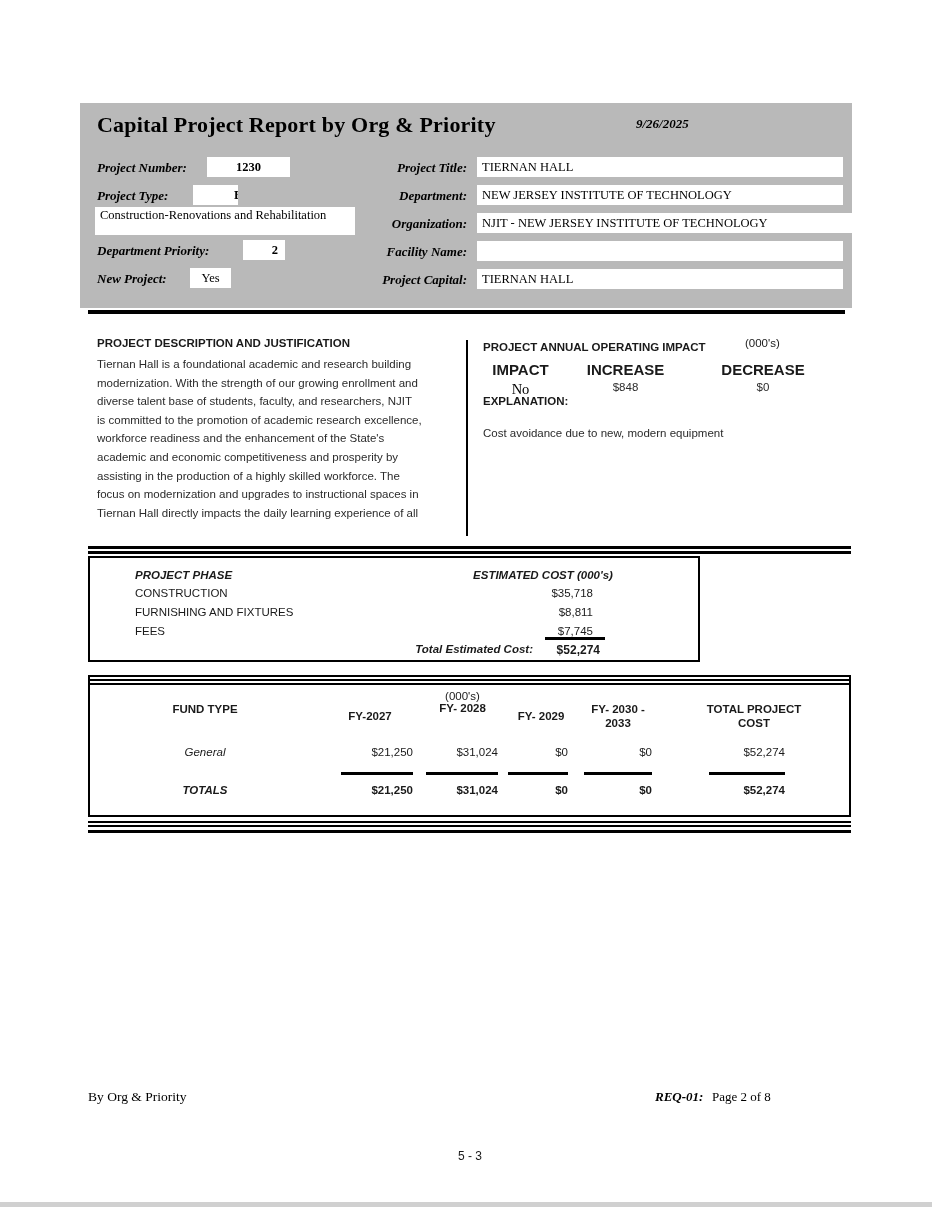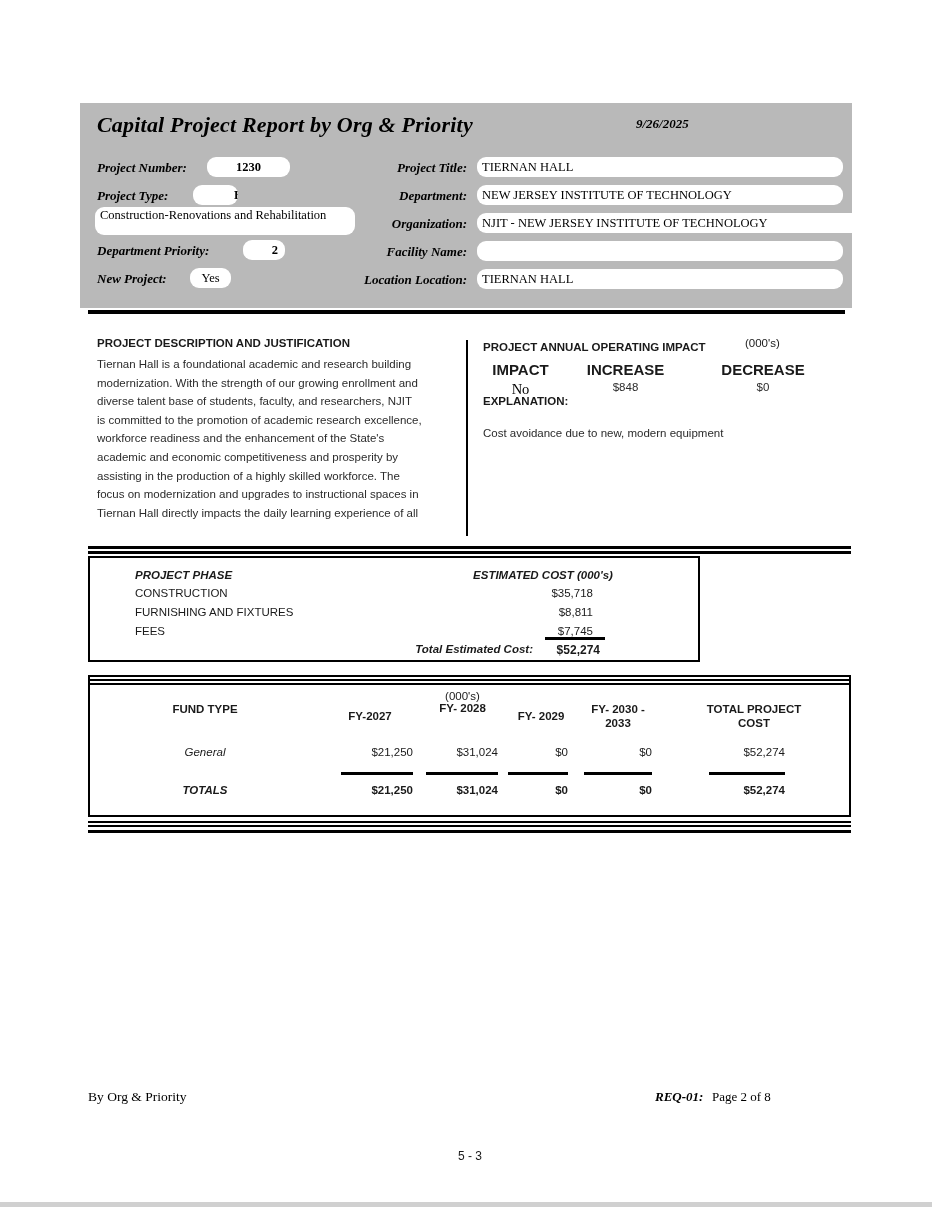--- a/index.html
+++ b/index.html
@@ -8,33 +8,33 @@
     position:relative; width:932px; height:1207px; background:#ffffff;
     font-family:"Liberation Serif", serif; color:#000; overflow:hidden;
   }
   
   .hdr {
     position:absolute; left:80px; top:103px; width:772px; height:205px;
     background:#b9b9b9;
   }
   .hdr-title {
     position:absolute; left:17px; top:9px;
-    font-size:22px; font-weight:bold; font-style:italic; letter-spacing:.2px;
+    font-size:22px; font-weight:bold; letter-spacing:.2px;
   }
   .hdr-date {
     position:absolute; left:556px; top:13px;
     font-size:13px; font-weight:bold; font-style:italic;
   }
   .flabel {
     position:absolute; font-size:13px; font-weight:bold; font-style:italic; white-space:nowrap;
   }
   .flabel.r { text-align:right; width:137px; }
   .fbox {
     position:absolute; background:#fff; height:20px; font-size:12.5px;
-    line-height:20px; white-space:nowrap; overflow:hidden;border-radius:9px;
+    line-height:20px; white-space:nowrap; overflow:hidden;
   }
   .fbox.num { font-weight:bold; text-align:center; }
   .fbox.val { padding-left:5px; }
   
   .hdr-rule { position:absolute; left:88px; top:310px; width:757px; height:4px; background:#000; }
   .desc-heading {
     position:absolute; left:97px; top:337px;
     font-family:"Liberation Sans", sans-serif; font-size:11.5px; font-weight:bold; color:#1a1a1a;
   }
   .desc-body {
@@ -144,21 +144,21 @@
 
     <div class="flabel" style="left:17px; top:140px;">Department Priority:</div>
     <div class="fbox num" style="left:163px; top:137px; width:42px; text-align:right; padding-right:7px;">2</div>
 
     <div class="flabel r" style="left:250px; top:141px;">Facility Name:</div>
     <div class="fbox val" style="left:397px; top:138px; width:366px;"></div>
 
     <div class="flabel" style="left:17px; top:168px;">New Project:</div>
     <div class="fbox" style="left:110px; top:165px; width:41px; text-align:center;">Yes</div>
 
-    <div class="flabel r" style="left:250px; top:169px;">Location Location:</div>
+    <div class="flabel r" style="left:250px; top:169px;">Project Capital:</div>
     <div class="fbox val" style="left:397px; top:166px; width:366px;">TIERNAN HALL</div>
   </div>
   <div class="hdr-rule"></div>
 
   <div class="desc-heading">PROJECT DESCRIPTION AND JUSTIFICATION</div>
   <div class="desc-body">
     <div>Tiernan Hall is a foundational academic and research building</div>
     <div>modernization. With the strength of our growing enrollment and</div>
     <div>diverse talent base of students, faculty, and researchers, NJIT</div>
     <div>is committed to the promotion of academic research excellence,</div>

